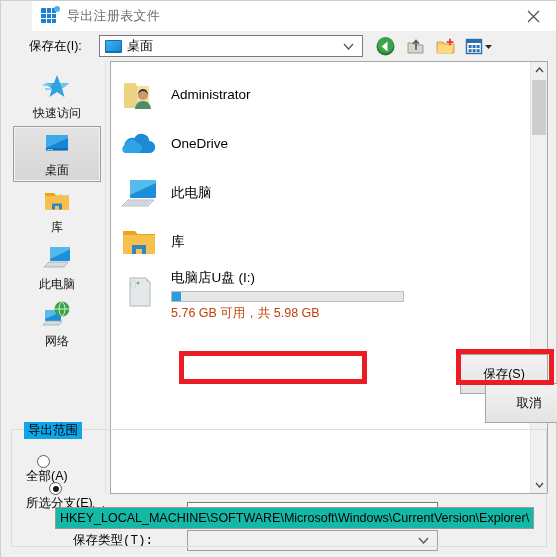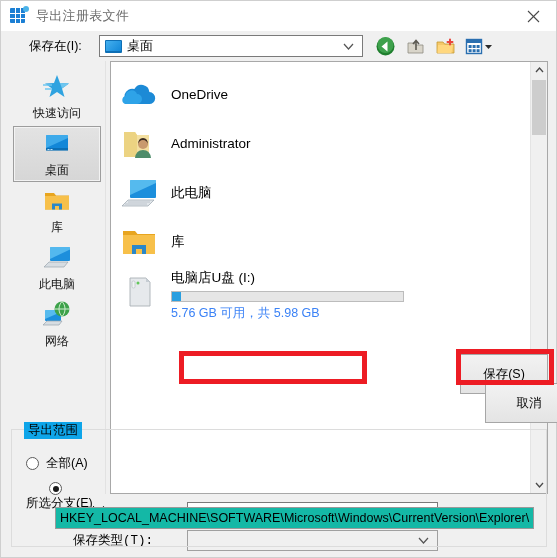--- a/index.html
+++ b/index.html
@@ -28,20 +28,21 @@
   }
 
   
   .titlebar {
     height: 30px;
     background: #ffffff;
     display: flex;
     align-items: center;
     flex: 0 0 auto;
     position: relative;
+    margin-left: 31px;
   }
   .title-icon {
     margin-left: 9px;
     width: 17px; height: 17px;
     position: relative;
   }
   .reg-icon {
     width: 15px; height: 15px;
     background: #1b7fd4;
     position: relative;
@@ -205,21 +206,21 @@
     border: 1px solid #bcbcbc;
     margin-top: 4px;
     box-sizing: border-box;
   }
   .capacity-fill {
     height: 100%;
     background: #2a9fe0;
   }
   .capacity-text {
     font-size: 12.5px;
-    color: #3b82f6;
+    color: #c2410c;
     margin-top: 3px;
   }
   
   .vscroll {
     position: absolute;
     right: 0; top: 0;
     width: 16px; height: 100%;
     background: #f0f0f0;
     border-left: 1px solid #e4e4e4;
   }
@@ -300,21 +301,21 @@
     background: #0ea5e9;
     padding: 0 4px;
     font-size: 12.5px;
   }
   .radio-row {
     display: flex;
     align-items: center;
     position: absolute;
     left: 14px;
   }
-  #radio-all      { top: 25px; }
+  #radio-all      { top: 25px; flex-direction: column; }
   #radio-selected { top: 52px; flex-direction: column; }
   .radio {
     width: 13px; height: 13px;
     border-radius: 50%;
     border: 1px solid #5b5b5b;
     background: #fff;
     box-sizing: border-box;
     margin-right: 7px;
     position: relative;
   }
@@ -486,38 +487,38 @@
         <span class="place-label">网络</span>
       </div>
     </div>
 
     <div class="filelist">
       <div class="fl-inner">
 
         <div class="fl-item">
           <span class="fl-ico">
             <svg width="40" height="40" viewBox="0 0 40 40">
-              <path d="M11 29 h19 a6 6 0 0 0 .4 -12 a8 8 0 0 0 -15 -3 a6.5 6.5 0 0 0 -4.4 15 Z" fill="#1c8ad6"></path>
-              <path d="M6 29 h12 a5 5 0 0 0 0 -10 a6 6 0 0 0 -11.5 2 a4.2 4.2 0 0 0 -.5 8 Z" fill="#2ea3e8"></path>
-            </svg>
-          </span>
-          <span class="fl-name">OneDrive</span>
-        </div>
-
-        <div class="fl-item">
-          <span class="fl-ico">
-            <svg width="40" height="40" viewBox="0 0 40 40">
               <path d="M5 8 h11 l2 3 H30 v22 H5 Z" fill="#f3dfa0"></path>
               <path d="M5 8 h11 l2 3 H18 v22 H5 Z" fill="#ecd382"></path>
               <circle cx="24" cy="20" r="5" fill="#c99a6d"></circle>
               <path d="M19 21 a5 5 0 0 1 10 0 q0 -7 -5 -7 q-5 0 -5 7 Z" fill="#3b2a20"></path>
               <path d="M16 34 q1 -8 8 -8 q7 0 8 8 Z" fill="#4e8c6a"></path>
             </svg>
           </span>
           <span class="fl-name">Administrator</span>
+        </div>
+
+        <div class="fl-item">
+          <span class="fl-ico">
+            <svg width="40" height="40" viewBox="0 0 40 40">
+              <path d="M11 29 h19 a6 6 0 0 0 .4 -12 a8 8 0 0 0 -15 -3 a6.5 6.5 0 0 0 -4.4 15 Z" fill="#1c8ad6"></path>
+              <path d="M6 29 h12 a5 5 0 0 0 0 -10 a6 6 0 0 0 -11.5 2 a4.2 4.2 0 0 0 -.5 8 Z" fill="#2ea3e8"></path>
+            </svg>
+          </span>
+          <span class="fl-name">OneDrive</span>
         </div>
 
         <div class="fl-item">
           <span class="fl-ico">
             <svg width="40" height="40" viewBox="0 0 40 40">
               <rect x="11" y="7" width="26" height="18" rx="1" fill="#1c8fdc"></rect>
               <path d="M11 7 h26 v3 L11 22 Z" fill="#64c4f2" opacity=".8"></path>
               <path d="M3 33 l6 -6 h26 l-6 6 Z" fill="#e2e7eb" stroke="#9aa4ad" stroke-width=".7"></path>
               <path d="M6 31 h22 M9 29 h22" stroke="#b5bdc4" stroke-width=".8"></path>
             </svg>

